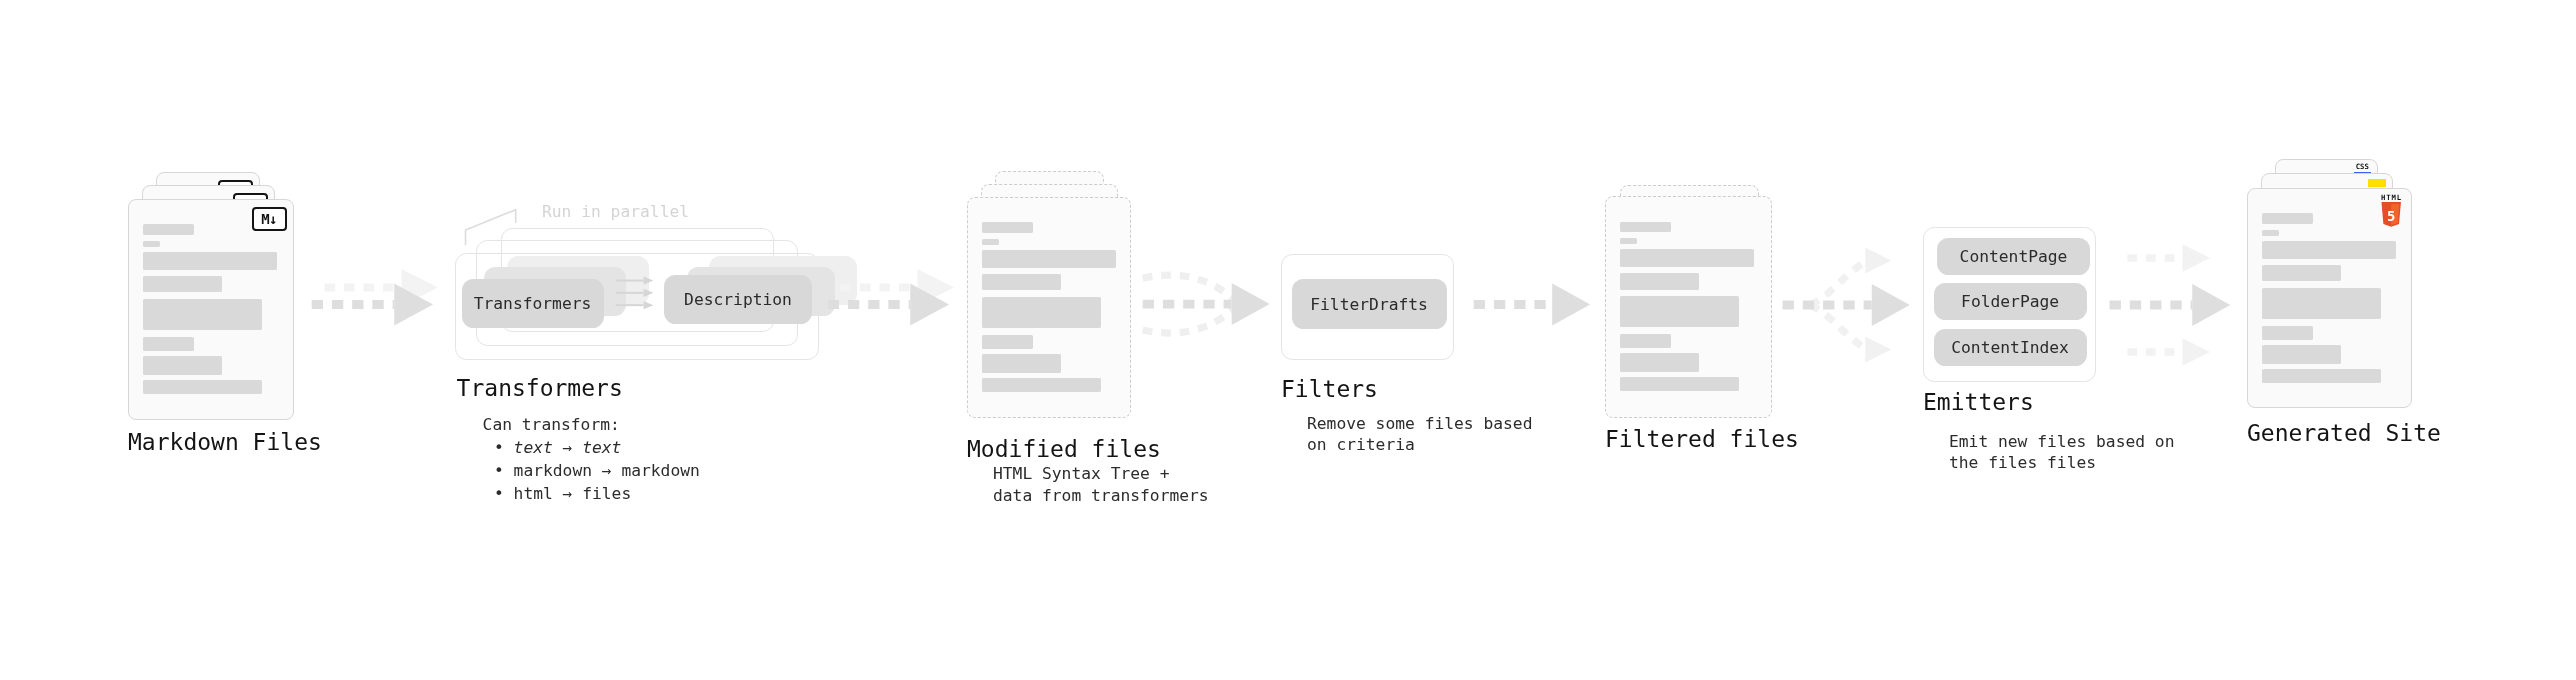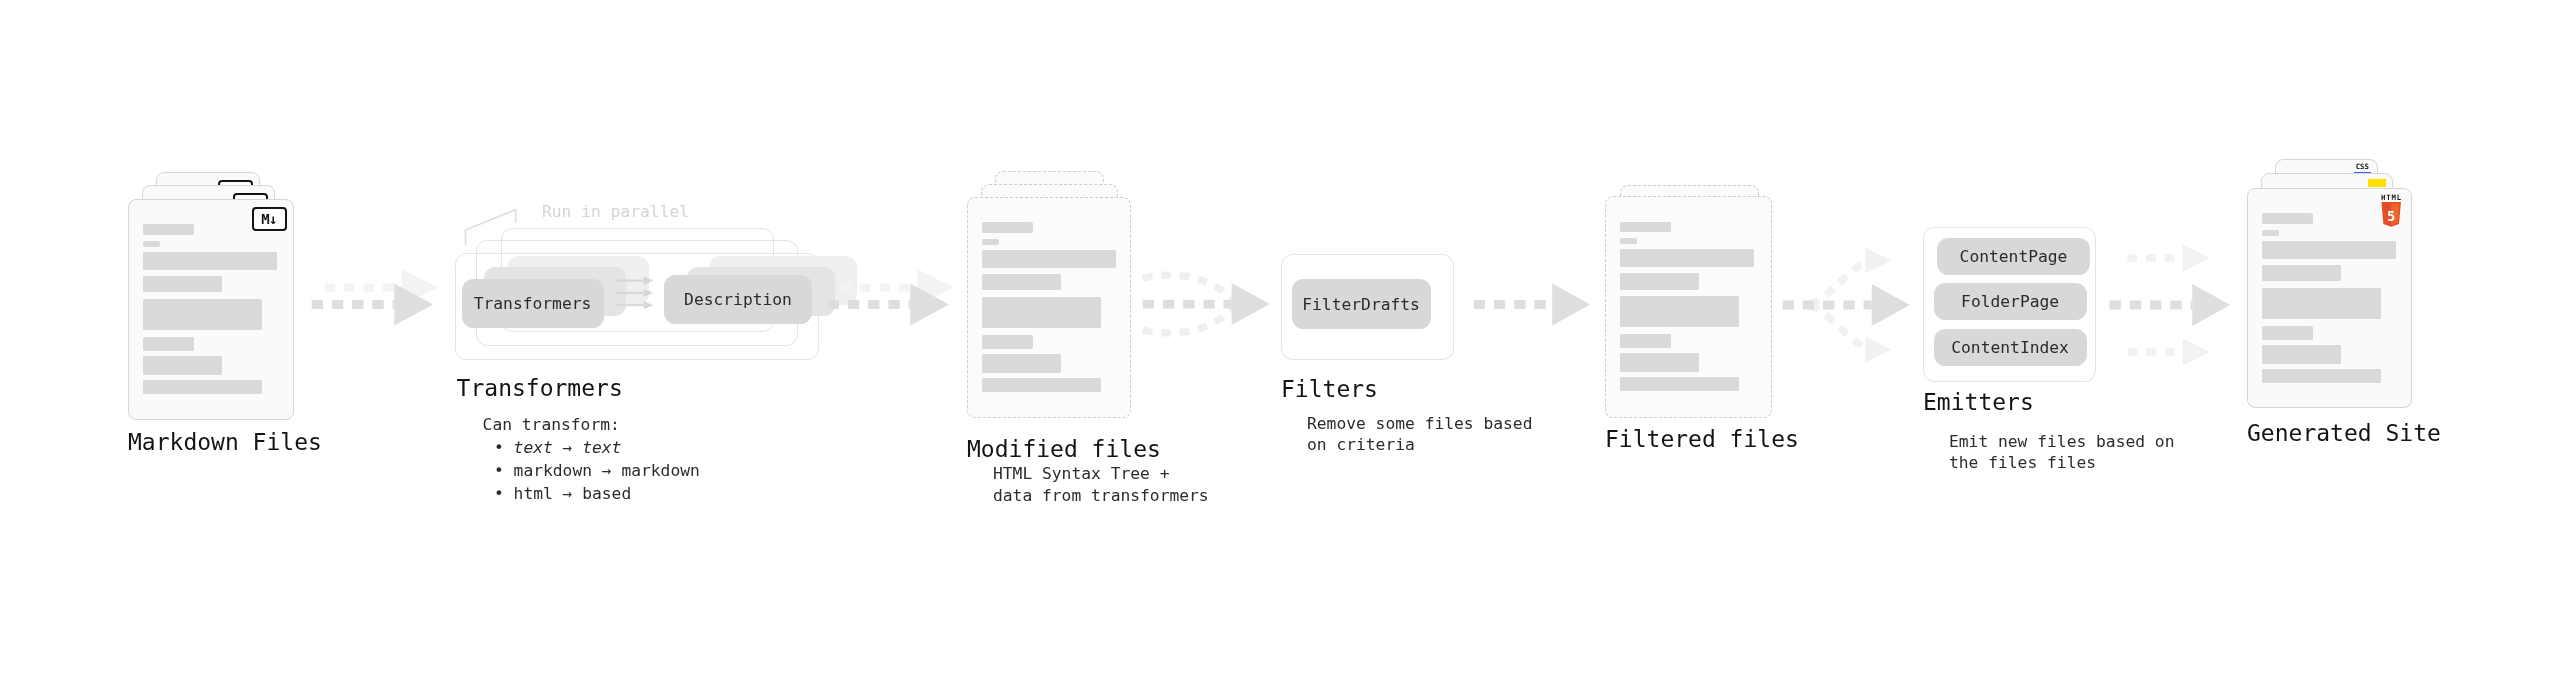--- a/index.html
+++ b/index.html
@@ -111,21 +111,21 @@
       <line x1="2" y1="38" x2="36" y2="38" stroke="#d6d6d6" stroke-width="2.5"></line>
         <polygon points="36,33 48,38 36,43" fill="#d6d6d6"></polygon>
     </svg>
     <div class="pill" style="left:209px; top:76px; width:148px; height:49px;">Description</div>
 
     <div class="label" style="left:1.6px; top:176px;">Transformers</div>
     <div class="caption" style="left:1.6px; top:214px; line-height:23px;">
       <div>Can transform:</div>
       <div style="padding-left:11.4px;font-style:italic;">• text → text</div>
       <div style="padding-left:11.4px;">• markdown → markdown</div>
-      <div style="padding-left:11.4px;">• html → based</div>
+      <div style="padding-left:11.4px;">• html → files</div>
     </div>
   </div>
 
   <svg class="abs" style="left:821px; top:260px;" width="138" height="89" viewBox="0 0 170 110">
     <g transform="translate(14,-21)">
       <line x1="10" y1="55" x2="105" y2="55" stroke="#f3f3f3" stroke-width="10" stroke-dasharray="13 11"></line>
       <polygon points="105,32 150,55 105,78" fill="#f3f3f3"></polygon>
     </g>
     <line x1="8" y1="55" x2="110" y2="55" stroke="#dedede" stroke-width="11" stroke-dasharray="14 11"></line>
     <polygon points="110,29 158,55 110,81" fill="#dedede"></polygon>
@@ -153,21 +153,21 @@
 
   <svg class="abs" style="left:1136px; top:258px;" width="142" height="93" viewBox="0 0 175 115">
     <path d="M8,25 C50,16 85,22 120,50" fill="none" stroke="#efefef" stroke-width="9" stroke-dasharray="12 11"></path>
     <path d="M8,89 C50,98 85,92 120,64" fill="none" stroke="#efefef" stroke-width="9" stroke-dasharray="12 11"></path>
     <line x1="8" y1="57" x2="118" y2="57" stroke="#dedede" stroke-width="11" stroke-dasharray="14 11"></line>
     <polygon points="118,31 165,57 118,83" fill="#dedede"></polygon>
   </svg>
 
   <div class="stage" style="left:1281px; top:254px; width:203px; height:211px;">
     <div class="frame filled" style="left:0; top:0; width:173px; height:106px;"></div>
-    <div class="pill" style="left:10.6px; top:25px; width:139px; height:50px;">FilterDrafts</div>
+    <div class="pill" style="left:10.6px; top:25px; width:155px; height:50px;">FilterDrafts</div>
     <div class="label" style="left:0; top:122px;">Filters</div>
     <div class="caption" style="left:0; top:159px; line-height:21px;">
       <div>Remove some files based</div>
       <div>on criteria</div>
     </div>
   </div>
 
   <svg class="abs" style="left:1467px; top:260px;" width="134" height="89" viewBox="0 0 165 110">
     <line x1="8" y1="55" x2="105" y2="55" stroke="#dedede" stroke-width="11" stroke-dasharray="14 11"></line>
     <polygon points="105,29 152,55 105,81" fill="#dedede"></polygon>

